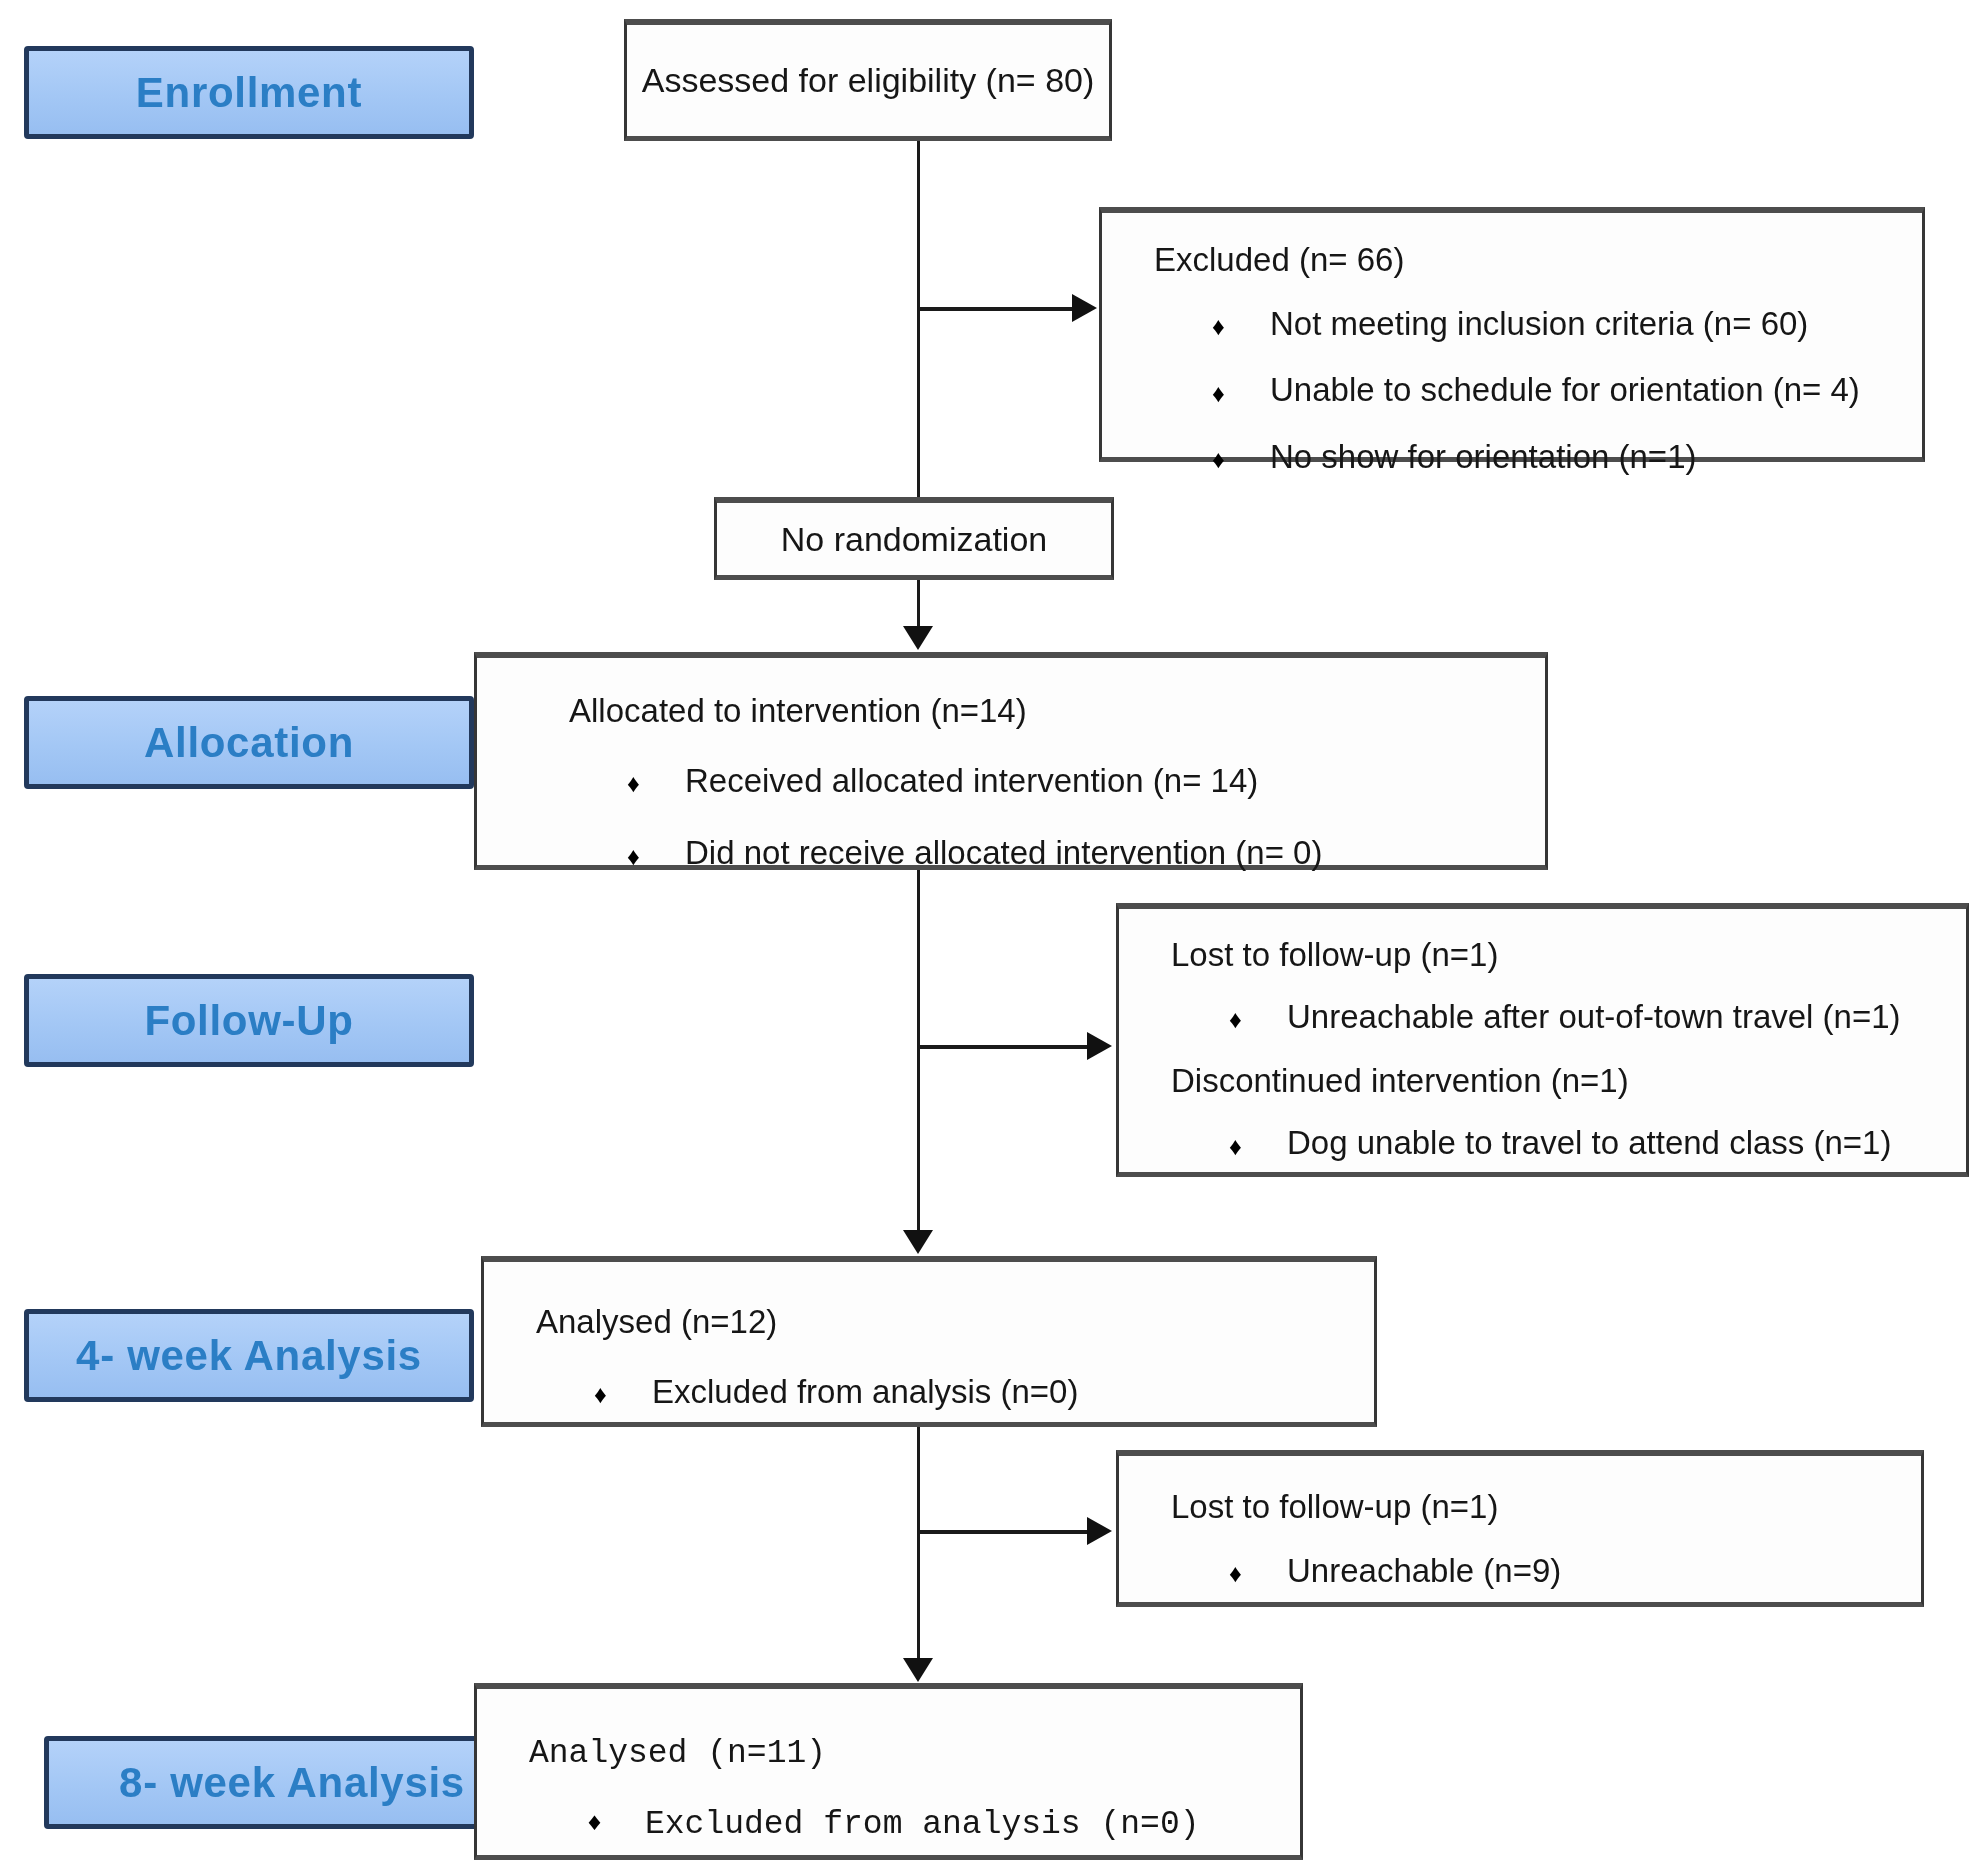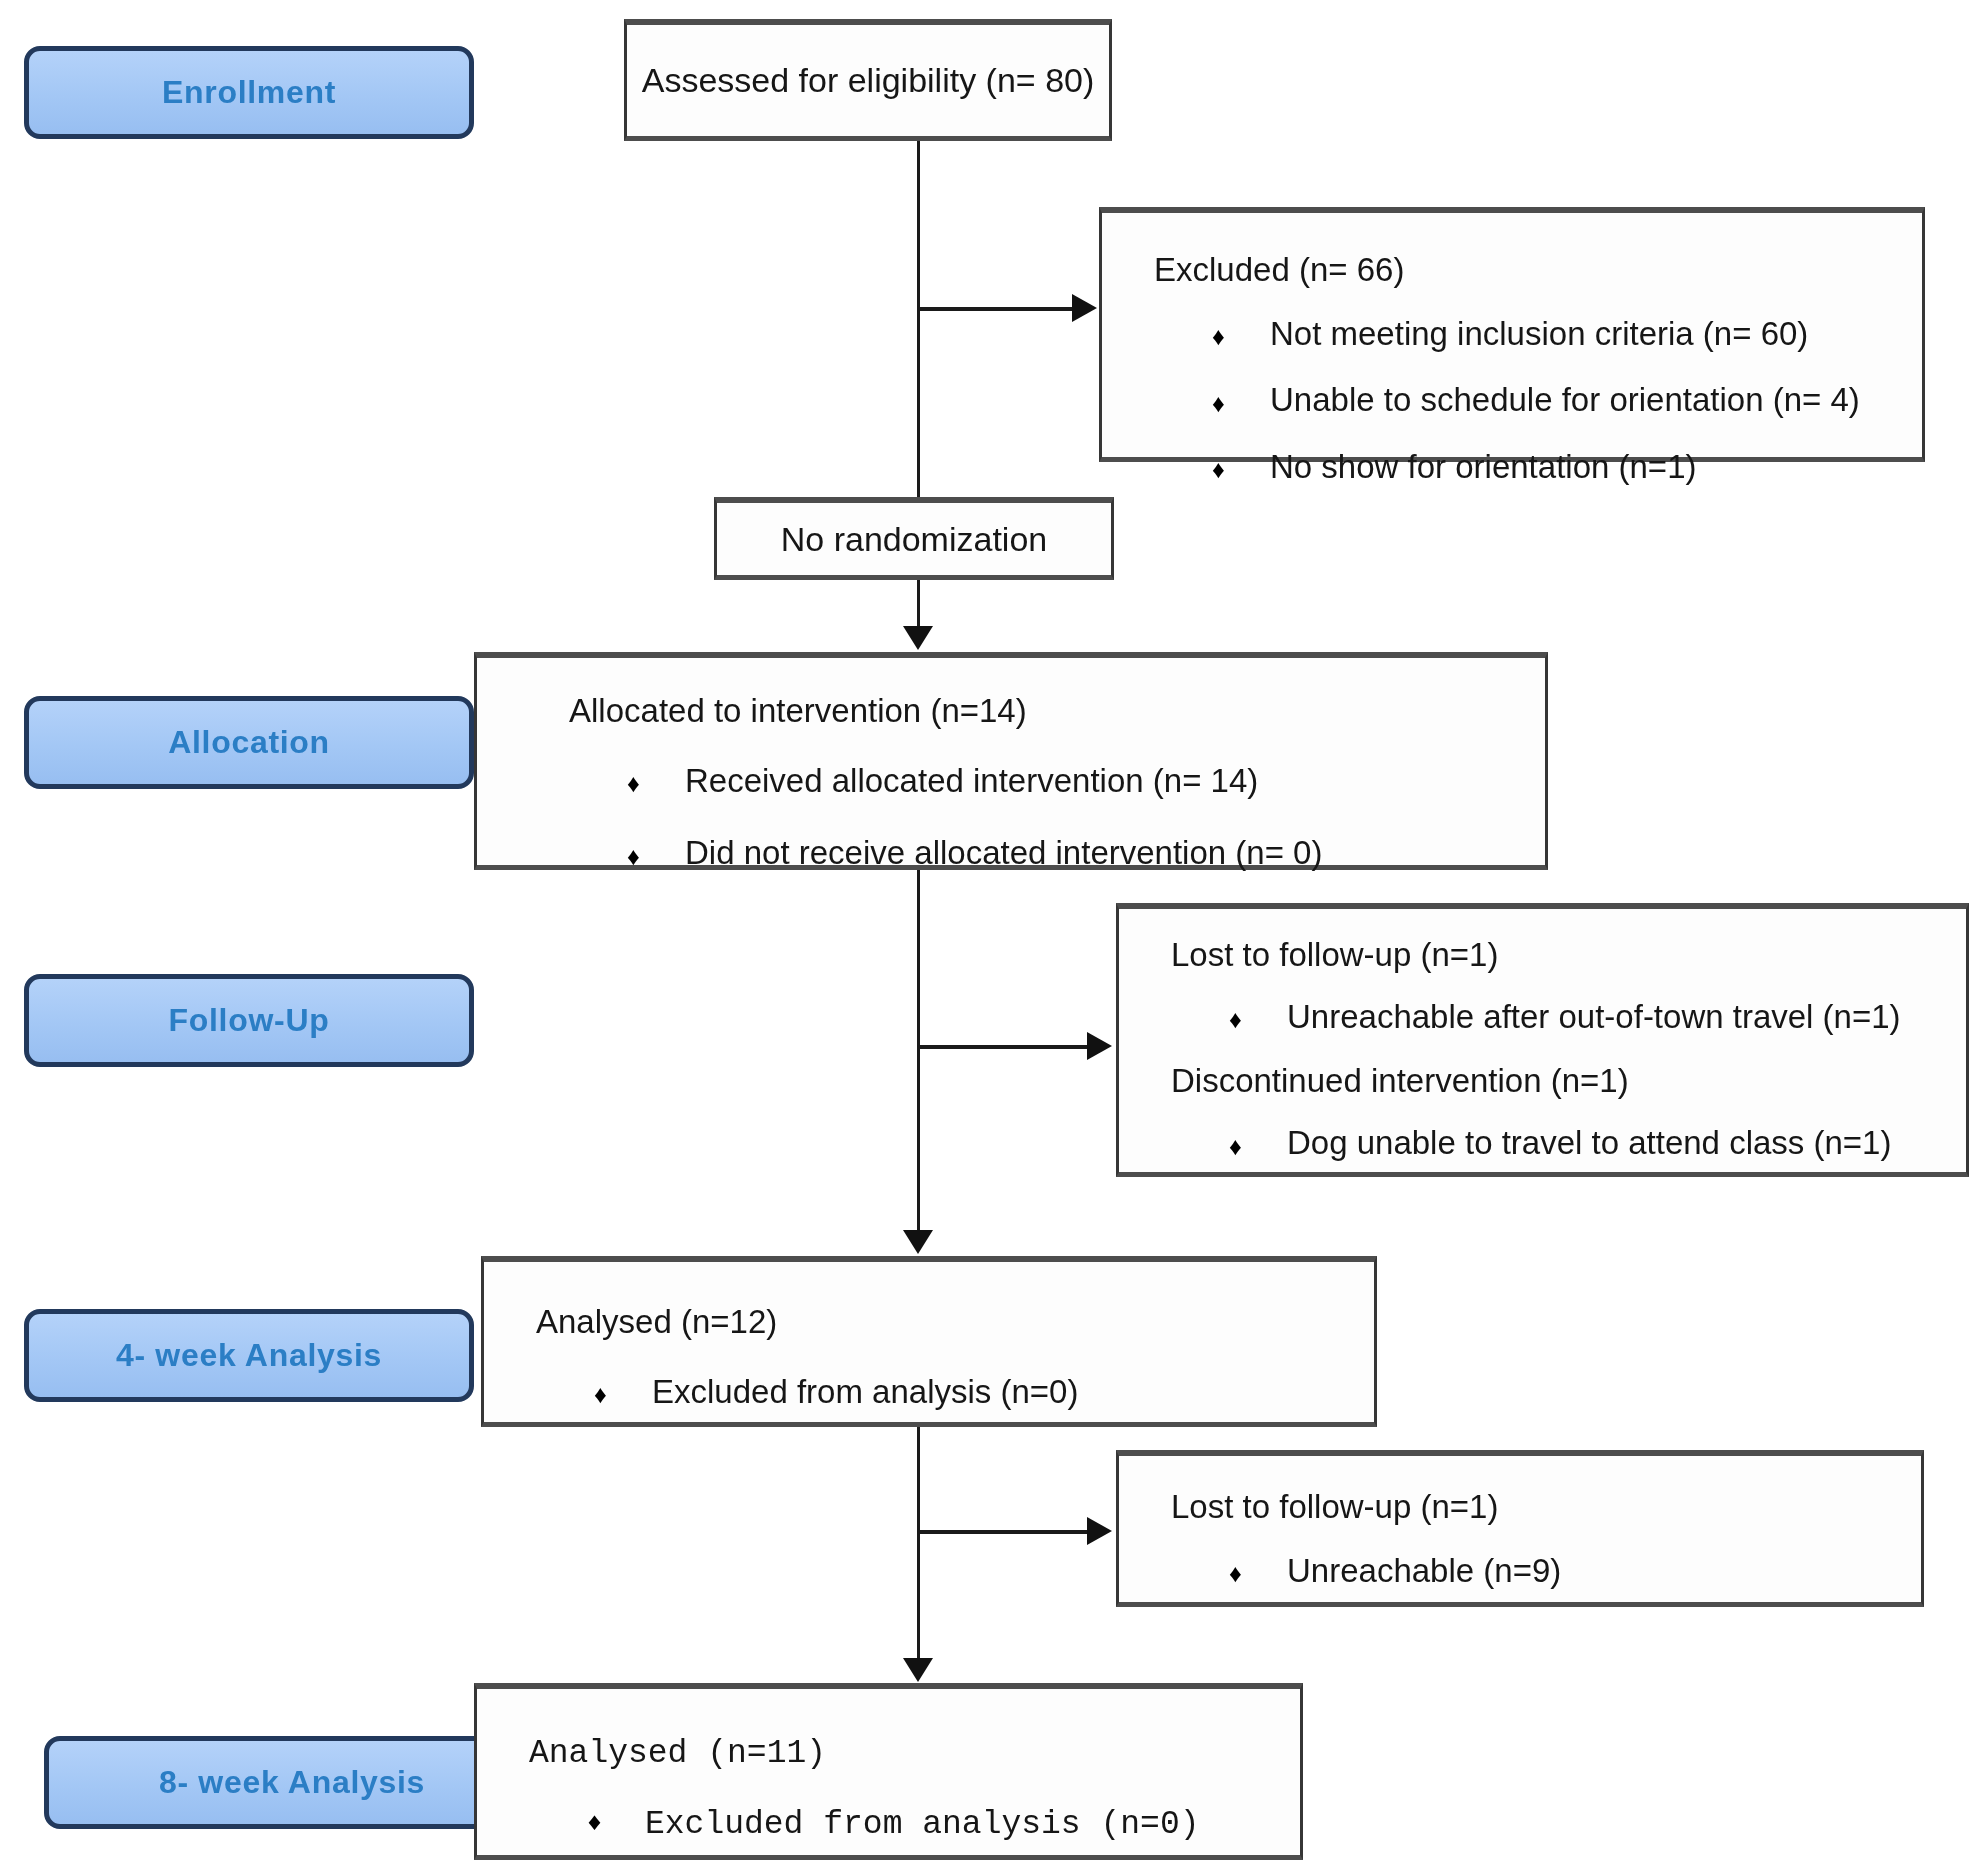--- a/index.html
+++ b/index.html
@@ -10,24 +10,24 @@
     font-family:"Liberation Sans","DejaVu Sans",sans-serif;
     color:#1b1b1b;
     overflow:hidden;
   }
   
   .stage{
     position:absolute;
     left:24px;width:450px;height:93px;
     background:linear-gradient(180deg,#b4d2f9 0%,#a3c7f5 55%,#97bef1 100%);
     border:5.2px solid #22395c;
-    border-radius:16px;
+    border-radius:4px;
     box-sizing:border-box;
     display:flex;align-items:center;justify-content:center;
-    font-weight:bold;font-size:32px;
+    font-weight:bold;font-size:42px;
     color:#2b7ec5;
     letter-spacing:0.7px;
   }
   
   .flowbox{
     position:absolute;
     background:#fdfdfd;
     border:3.7px solid #363636;
     border-top-width:6px;border-top-color:#4d4d4d;
     border-bottom-width:5.2px;border-bottom-color:#4d4d4d;
@@ -55,21 +55,21 @@
     border-right:15px solid transparent;
     border-top:24px solid #111;
   }
   .head-right{
     position:absolute;width:0;height:0;
     border-top:14px solid transparent;
     border-bottom:14px solid transparent;
     border-left:25px solid #111;
   }
   
-  .bx-excluded{padding-top:25px;}
+  .bx-excluded{padding-top:15px;}
   .bx-excluded .line{line-height:64px;}
   .bx-allocated{padding-top:18px;}
   .bx-allocated .line{line-height:70px;}
   .bx-fulost{padding-top:15px;}
   .bx-fulost .line{line-height:62px;}
   .bx-week4{padding-top:25px;}
   .bx-week4 .line{line-height:70px;}
   .bx-lost2{padding-top:19px;}
   .bx-lost2 .line{line-height:64px;}
   .bx-week8{padding-top:30px;}

